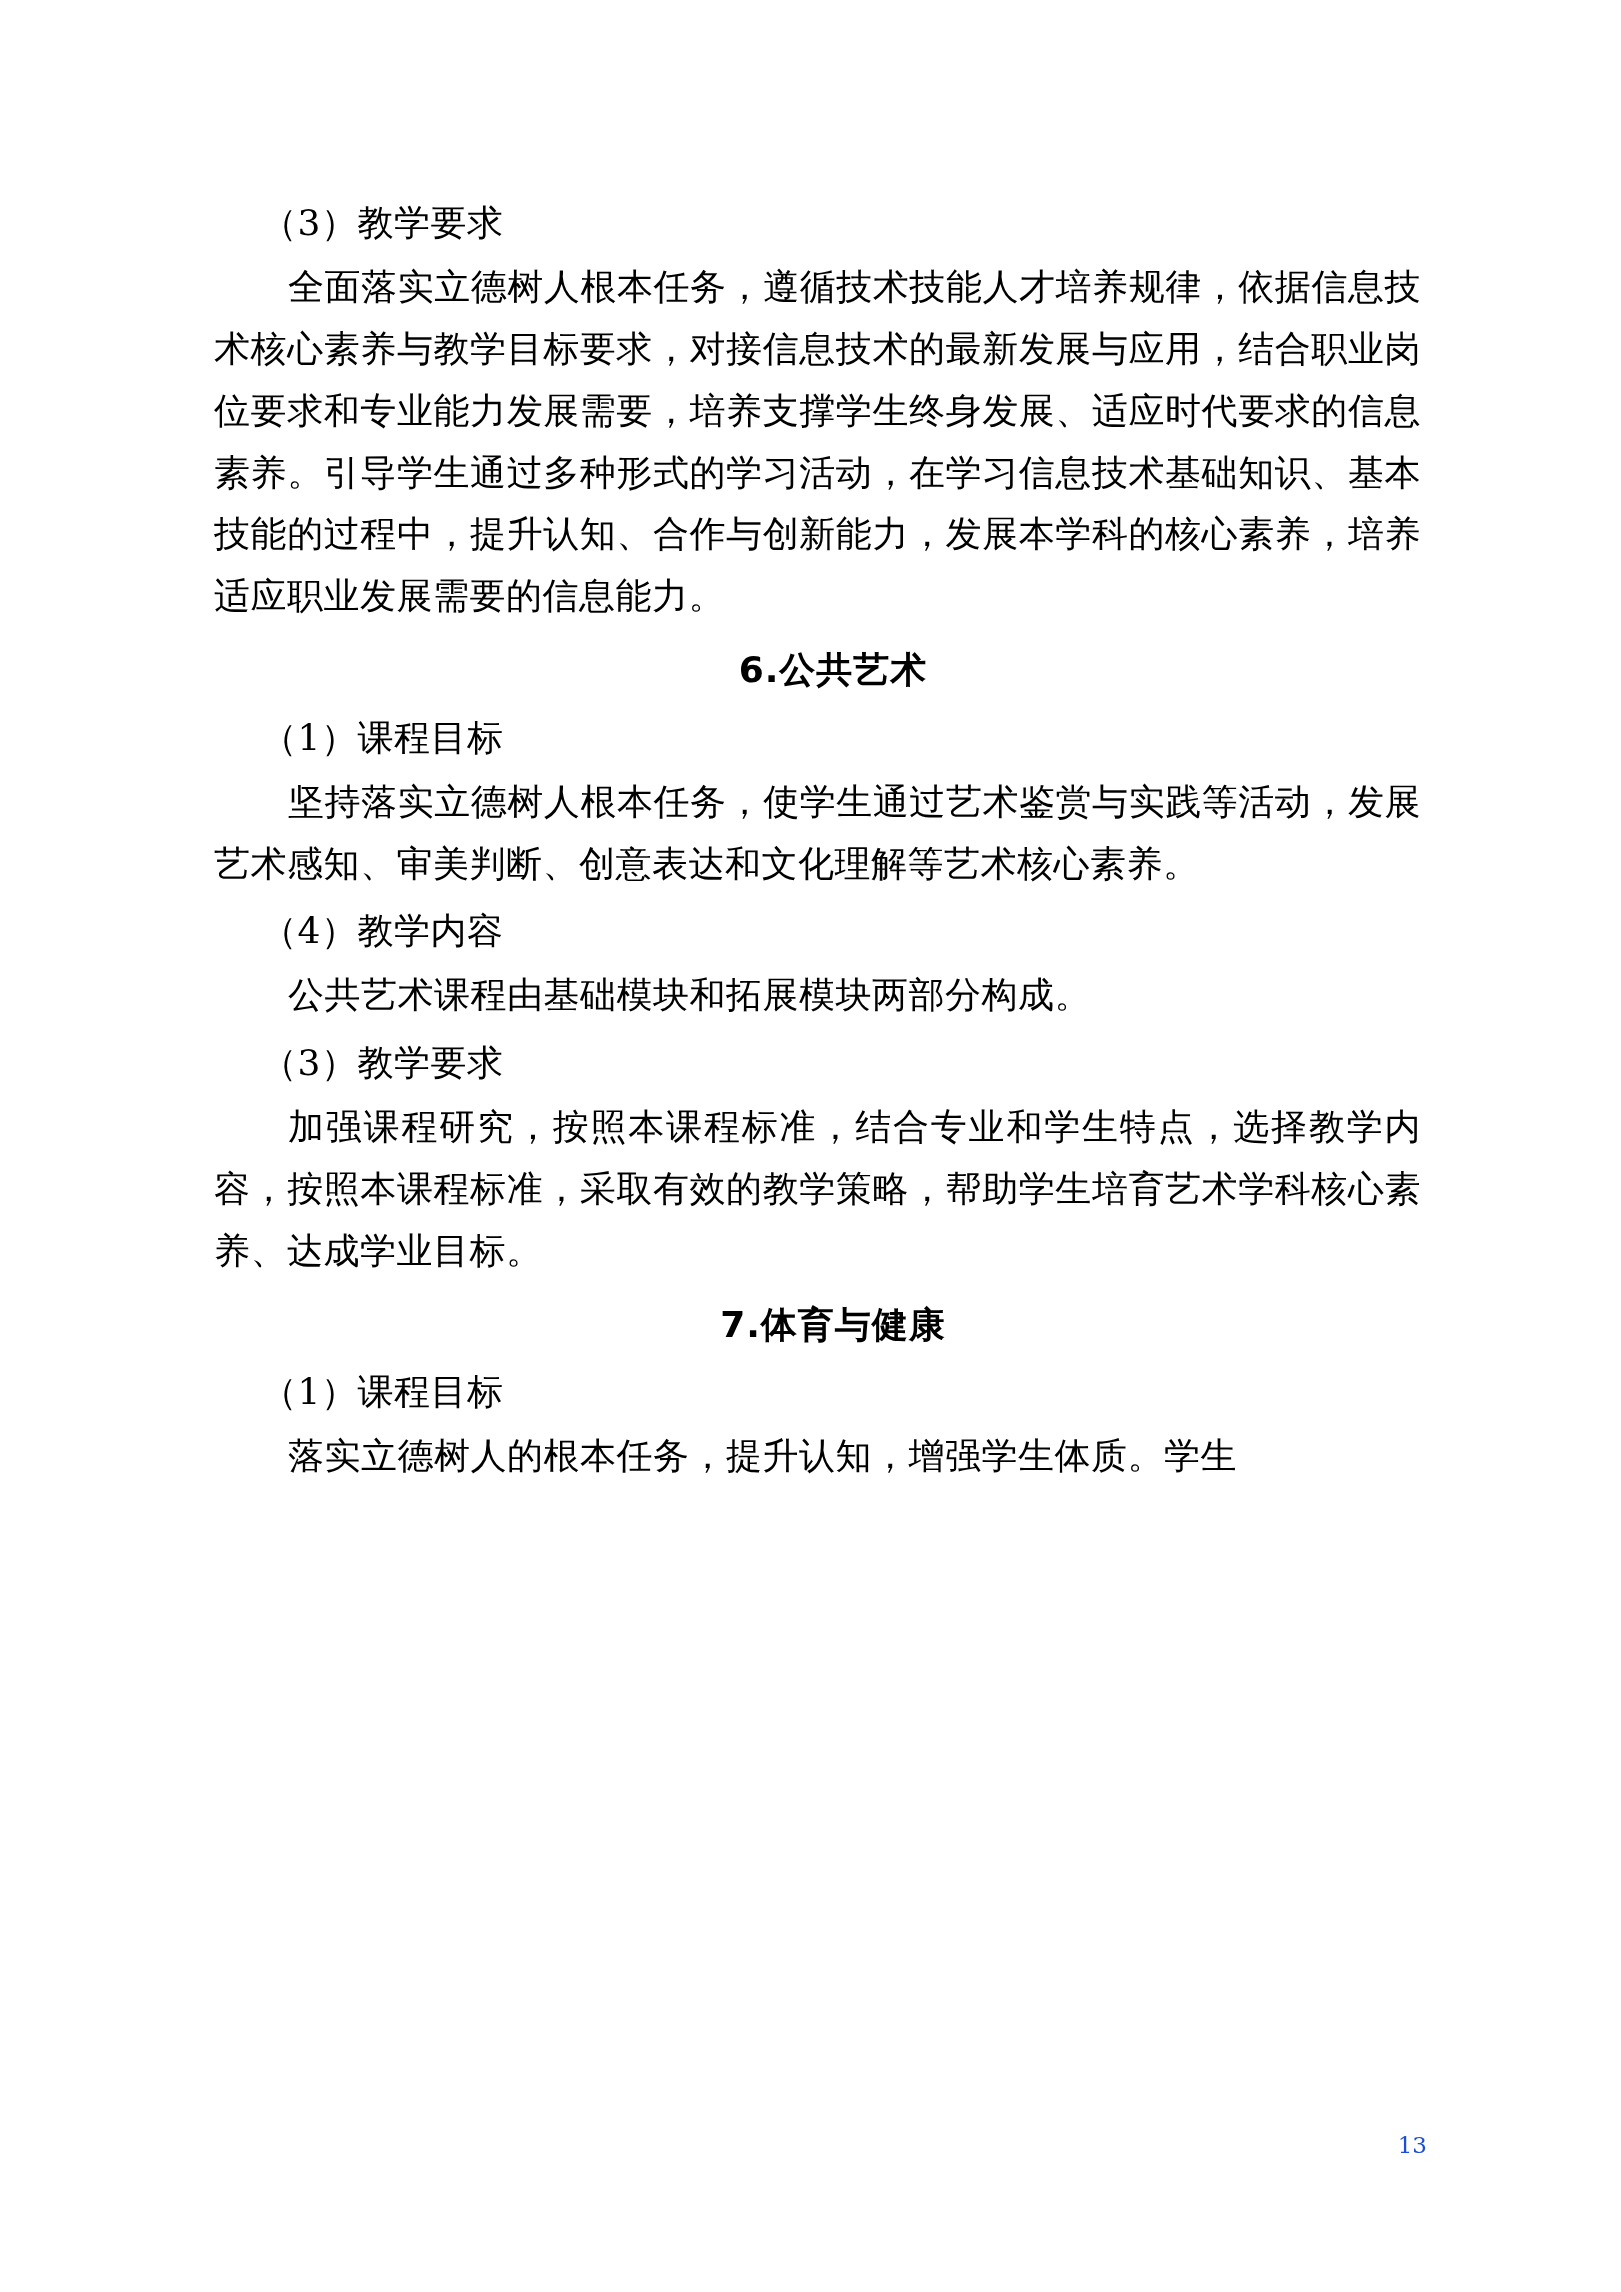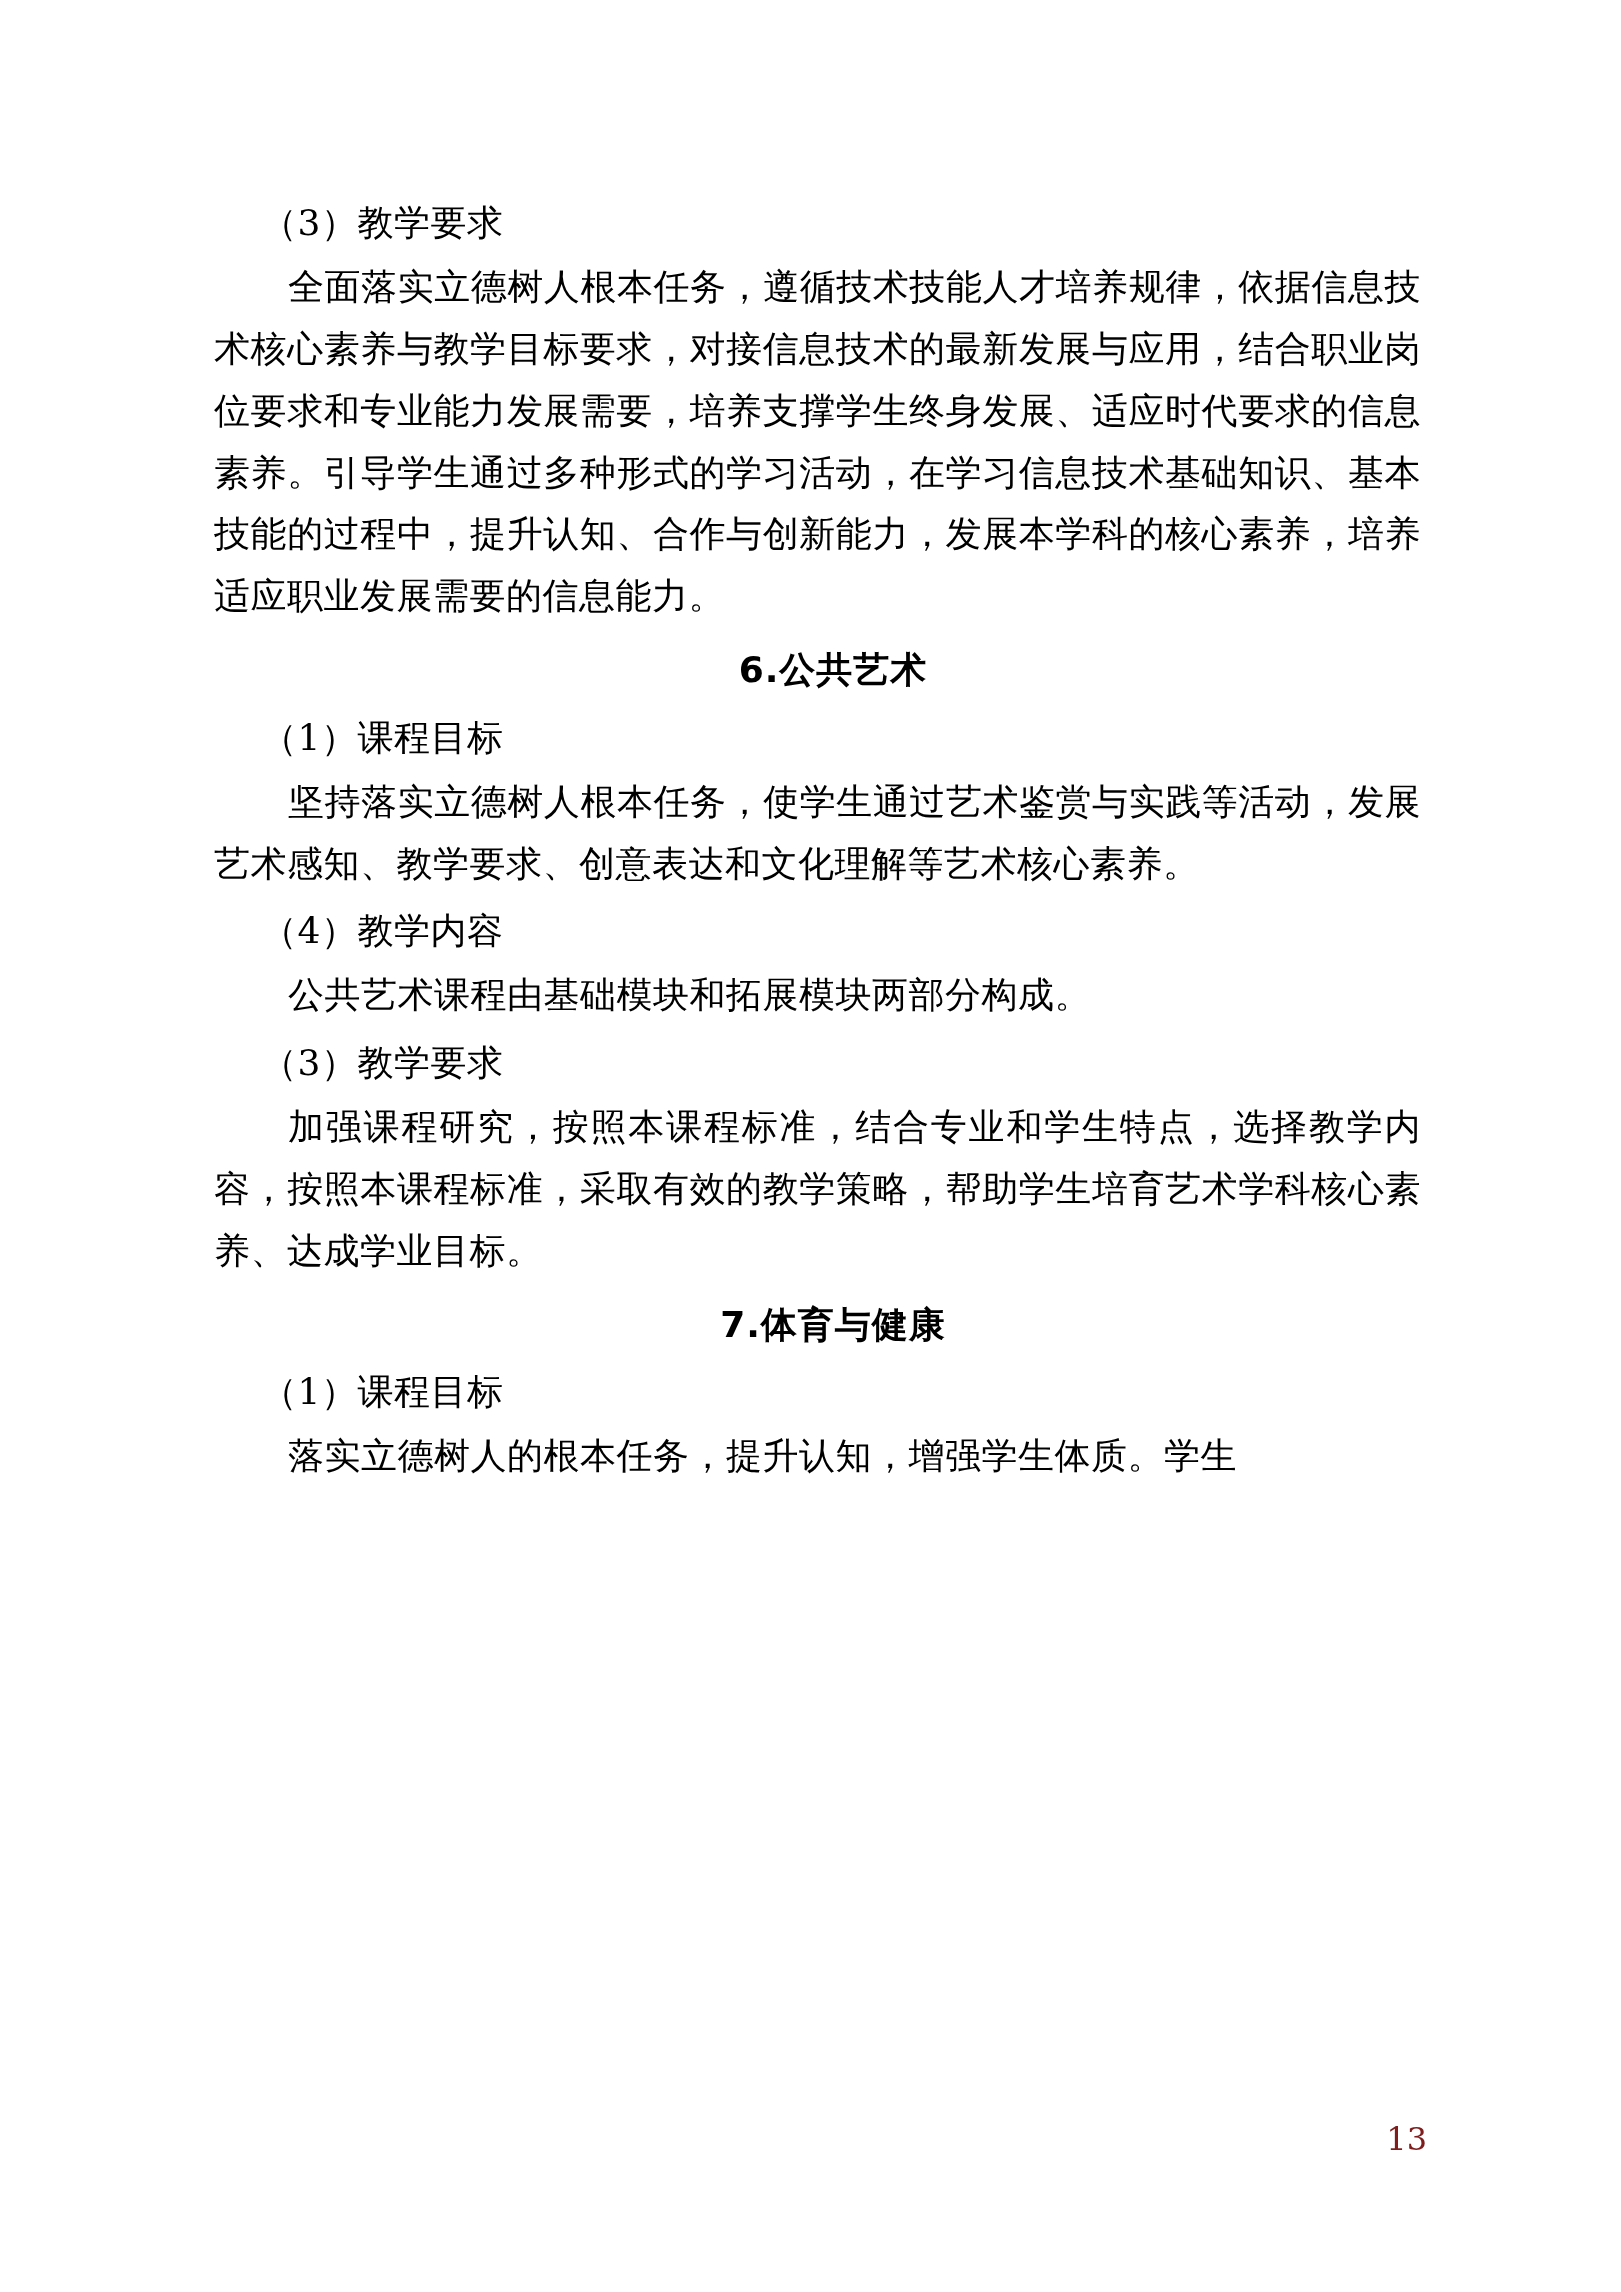--- a/index.html
+++ b/index.html
@@ -56,40 +56,40 @@
     text-indent: 55px;
     margin: 5.9px 0 2px 0;
   }
   .body-block {
     margin-bottom: 3.9px;
   }
   .page-number {
     position: absolute;
     right: 194px;
     bottom: 135px;
-    font-size: 32px;
+    font-size: 23px;
     font-family: "DejaVu Serif", "Liberation Serif", serif;
-    color: #7f1d1d;
+    color: #1d4ed8;
   }
 </style>
 </head>
 <body>
 
 <div class="page">
   <div class="content">
 
     <p class="p label">（3）教学要求</p>
 
     <p class="p indent body-block">全面落实立德树人根本任务，遵循技术技能人才培养规律，依据信息技术核心素养与教学目标要求，对接信息技术的最新发展与应用，结合职业岗位要求和专业能力发展需要，培养支撑学生终身发展、适应时代要求的信息素养。引导学生通过多种形式的学习活动，在学习信息技术基础知识、基本技能的过程中，提升认知、合作与创新能力，发展本学科的核心素养，培养适应职业发展需要的信息能力。</p>
 
     <p class="subhead">6.公共艺术</p>
 
     <p class="p label">（1）课程目标</p>
 
-    <p class="p indent body-block">坚持落实立德树人根本任务，使学生通过艺术鉴赏与实践等活动，发展艺术感知、教学要求、创意表达和文化理解等艺术核心素养。</p>
+    <p class="p indent body-block">坚持落实立德树人根本任务，使学生通过艺术鉴赏与实践等活动，发展艺术感知、审美判断、创意表达和文化理解等艺术核心素养。</p>
 
     <p class="p label">（4）教学内容</p>
 
     <p class="p indent body-block">公共艺术课程由基础模块和拓展模块两部分构成。</p>
 
     <p class="p label">（3）教学要求</p>
 
     <p class="p indent body-block">加强课程研究，按照本课程标准，结合专业和学生特点，选择教学内容，按照本课程标准，采取有效的教学策略，帮助学生培育艺术学科核心素养、达成学业目标。</p>
 
     <p class="subhead">7.体育与健康</p>

